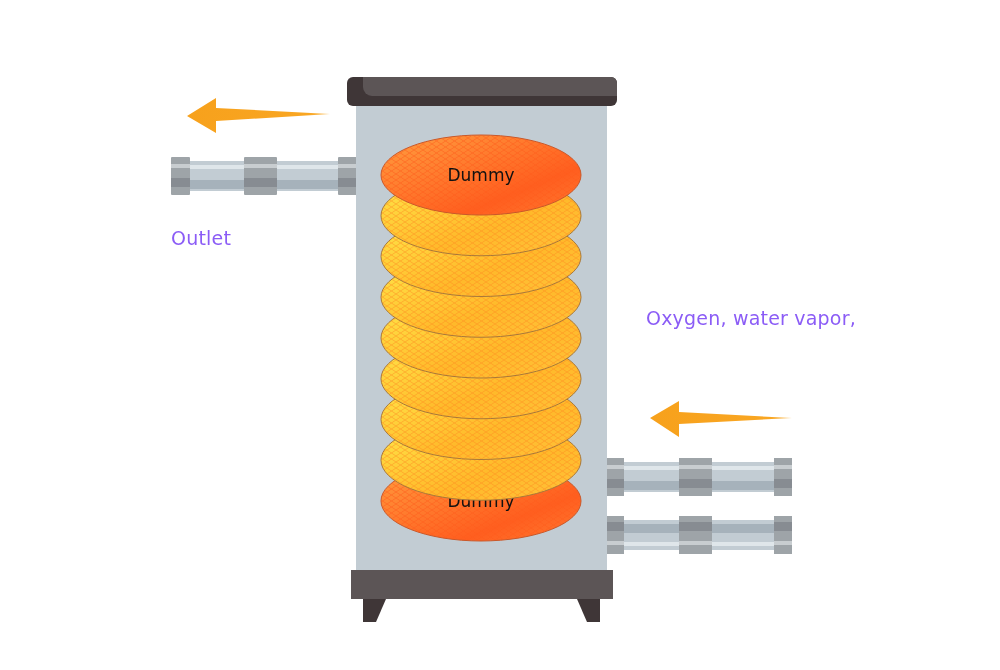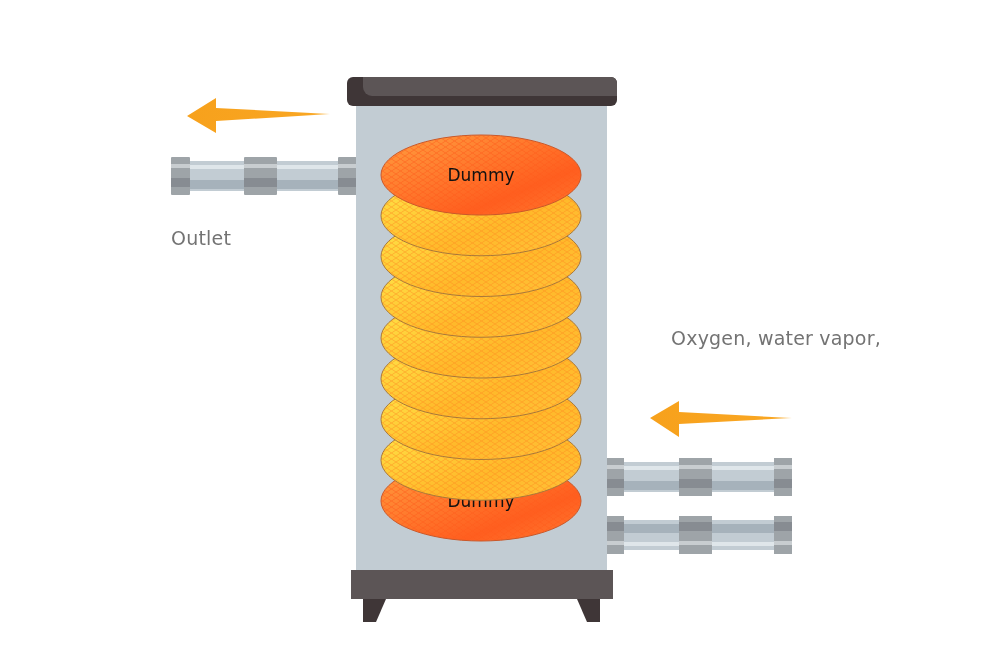--- a/index.html
+++ b/index.html
@@ -1,21 +1,21 @@
 <!DOCTYPE html>
 <html><head>
 <meta charset="utf-8">
 <style>
   html, body { margin: 0; padding: 0; background: #ffffff; }
   body { width: 1000px; height: 670px; position: relative; overflow: hidden;
          font-family: "DejaVu Sans", "Liberation Sans", sans-serif; }
   #stage { position: absolute; left: 0; top: 0; width: 1000px; height: 670px; }
-  .label { position: absolute; color: #737373; font-size: 19px; line-height: 28px; letter-spacing: 0.2px; }
+  .label { position: absolute; color: #8b5cf6; font-size: 19px; line-height: 28px; letter-spacing: 0.2px; }
   #outlet-label { left: 171px; top: 224px; }
-  #inlet-label { left: 646px; top: 324px; width: 260px; text-align: center; }
+  #inlet-label { left: 646px; top: 304px; width: 260px; }
   .disc-text { font-family: "DejaVu Sans", "Liberation Sans", sans-serif; font-size: 17px; fill: #111; }
 </style>
 </head>
 <body>
 
 <div id="stage">
   <svg id="svg" width="1000" height="670" viewBox="0 0 1000 670">
     <defs>
       <pattern id="hatch" width="9" height="6" patternUnits="userSpaceOnUse">
         <path d="M0 0 L9 6 M9 0 L0 6" stroke="#ff8a1e" stroke-width="0.9" opacity="0.55"></path>

